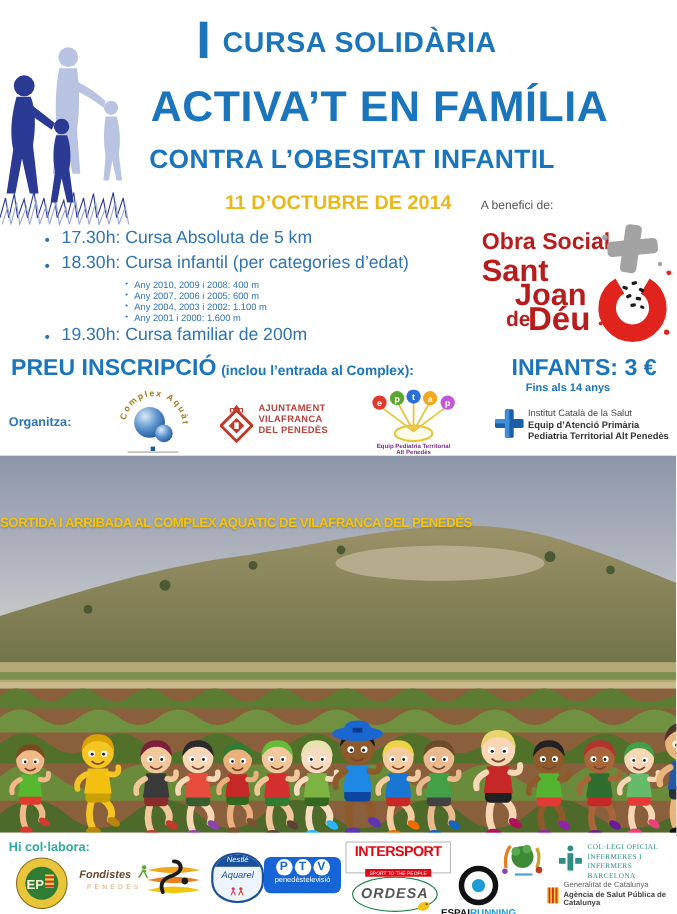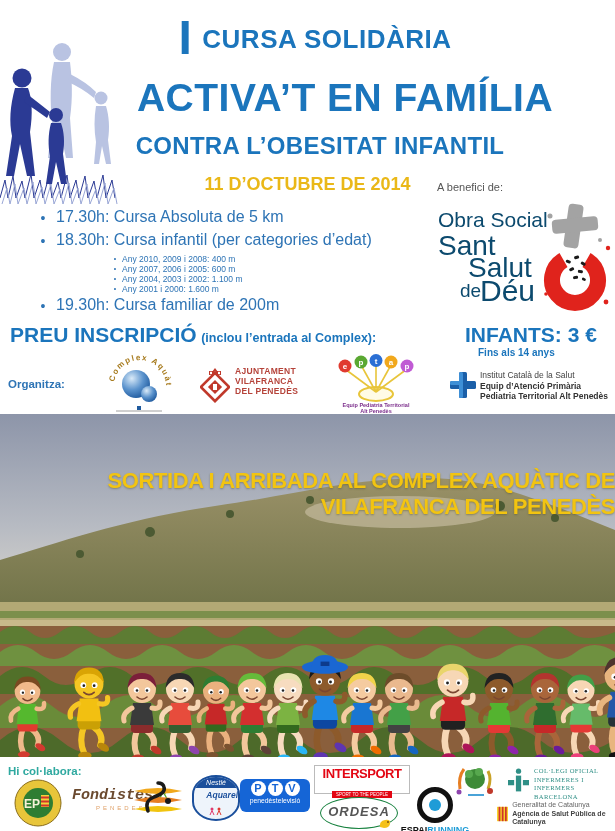--- a/index.html
+++ b/index.html
@@ -14,21 +14,21 @@
   .title2{left:75px;top:76px;width:540px;text-align:center;color:#1b75bc;font-weight:bold;
           font-size:39px;letter-spacing:.5px;}
   .title3{left:25px;top:132px;width:590px;text-align:center;color:#1b75bc;font-weight:bold;
           font-size:24px;letter-spacing:.3px;}
   .date-line{left:0;top:174px;width:615px;text-align:center;color:#eab818;font-weight:bold;
           font-size:18px;}
   .benefit{left:437px;top:181px;font-size:11px;color:#555;}
 
   
   .sjd{left:438px;top:202px;width:177px;height:115px;}
-  .sjd .t{position:absolute;color:#0c4a6e;font-family:"Liberation Sans",sans-serif;}
+  .sjd .t{position:absolute;color:#b91c1c;font-family:"Liberation Sans",sans-serif;font-weight:bold;}
   .sjd .obra{left:0;top:6px;font-size:21px;}
   .sjd .sant{left:0;top:28px;font-size:28px;}
   .sjd .joan{left:30px;top:50px;font-size:28px;}
   .sjd .de{left:22px;top:78px;font-size:19px;}
   .sjd .deu{left:42px;top:72px;font-size:30px;}
 
   
   .sched{left:30px;top:208px;width:405px;color:#2e74b5;}
   .sched .row{display:flex;align-items:flex-start;font-size:16px;margin-bottom:3px;}
   .sched .dot{width:26px;text-align:center;font-size:14px;line-height:20px;}
@@ -49,36 +49,36 @@
   .logo-ca{left:86px;top:354px;width:104px;height:62px;}
   .logo-aj{left:200px;top:366px;width:112px;height:46px;display:flex;align-items:flex-start;gap:5px;}
   .aj-text div{font-size:8.5px;font-weight:bold;color:#b5433a;letter-spacing:.3px;line-height:10px;}
   .logo-eptap{left:330px;top:354px;width:92px;height:60px;}
   .logo-ics{left:448px;top:370px;width:166px;height:46px;display:flex;align-items:flex-start;gap:2px;}
   .ics-text div{font-size:8.5px;line-height:10.5px;color:#444;}
   .ics-text .b{font-weight:bold;color:#333;}
 
   
   .photo{left:0;top:414px;width:615px;height:343px;}
-  .overlay-text{left:0;top:468px;width:615px;text-align:right;color:#f2c411;font-weight:bold;
-          font-size:22px;letter-spacing:-0.4px;text-shadow:0 1px 2px rgba(80,80,40,.45);}
+  .overlay-text{left:0;top:468px;width:615px;text-align:left;color:#f2c411;font-weight:bold;
+          font-size:12px;letter-spacing:-0.4px;text-shadow:0 1px 2px rgba(80,80,40,.45);}
 
   
   .runners{left:0;top:650px;width:615px;height:122px;}
   .runner{position:absolute;bottom:6px;width:60px;height:100px;}
 
   
   .footer{left:0;top:757px;width:615px;height:74px;background:#fff;}
   .collab-label{left:8px;top:8px;font-size:11.5px;font-weight:bold;color:#2fa9a0;}
   .f-item{position:absolute;}
-  .fondistes-name{font-size:15px;font-weight:bold;font-style:italic;color:#6b4a2f;font-family:Liberation Mono, monospace;}
+  .fondistes-name{font-size:10px;font-weight:bold;font-style:italic;color:#6b4a2f;font-family:Liberation Sans, sans-serif;}
   .fondistes-sub{font-size:6px;color:#e0a26a;letter-spacing:3px;margin-top:1px;}
   .nestle{width:44px;height:42px;border:2px solid #1a4f9c;border-radius:50% / 42%;background:#eef4fb;overflow:hidden;text-align:center;}
   .nestle .band{background:#1a4f9c;color:#fff;font-size:7px;font-style:italic;line-height:11px;}
-  .nestle .aq{color:#1a4f9c;font-size:8.5px;font-weight:bold;font-style:italic;line-height:14px;text-align:right;}
+  .nestle .aq{color:#1a4f9c;font-size:8.5px;font-weight:normal;font-style:italic;line-height:14px;}
   .ptv{width:70px;height:33px;background:#1565d6;border-radius:6px;text-align:center;padding-top:2px;box-sizing:border-box;}
   .ptv .circles{display:flex;justify-content:center;gap:2px;}
   .ptv .c{width:15px;height:15px;border-radius:50%;background:#fff;color:#1565d6;font-weight:bold;font-size:11px;line-height:15px;}
   .ptv .sub{color:#fff;font-size:6.8px;margin-top:1px;}
   .intersport{width:94px;height:27px;background:#fff;border:1px solid #bbb;text-align:center;}
   .intersport .name{color:#e30613;font-weight:bold;font-size:13px;line-height:16px;letter-spacing:-.5px;}
   .intersport .tag{display:inline-block;background:#e30613;color:#fff;font-size:4.5px;padding:0 4px;line-height:7px;}
   .ordesa{width:76px;height:30px;border:1px solid #15803d;border-radius:50%/50%;text-align:center;line-height:27px;
           color:#555;font-weight:bold;font-style:italic;font-size:13px;letter-spacing:1px;background:#fff;}
   .espai{width:80px;text-align:center;}
@@ -144,21 +144,21 @@
 
   <div class="abs title1"><span class="numeral">I</span><span>CURSA SOLIDÀRIA</span></div>
   <div class="abs title2">ACTIVA’T EN FAMÍLIA</div>
   <div class="abs title3">CONTRA L’OBESITAT INFANTIL</div>
   <div class="abs date-line">11 D’OCTUBRE DE 2014</div>
   <div class="abs benefit">A benefici de:</div>
 
   <div class="abs sjd">
     <div class="t obra">Obra Social</div>
     <div class="t sant">Sant</div>
-    <div class="t joan">Salut</div>
+    <div class="t joan">Joan</div>
     <div class="t de">de</div>
     <div class="t deu">Déu</div>
     <svg style="position:absolute;left:100px;top:0" width="77" height="115" viewBox="0 0 77 115">
       <g fill="#a3a3a3">
         <rect x="28" y="2" width="15" height="44" rx="4" transform="rotate(8 35 24)"></rect>
         <rect x="14" y="16" width="46" height="14" rx="4" transform="rotate(-5 37 23)"></rect>
         <circle cx="12" cy="14" r="2.5"></circle>
           <circle cx="62" cy="38" r="2"></circle>
       </g>
       <path d="M48.5,58 A23,23 0 1 1 25.5,58" fill="none" stroke="#e0231c" stroke-width="16"></path>

